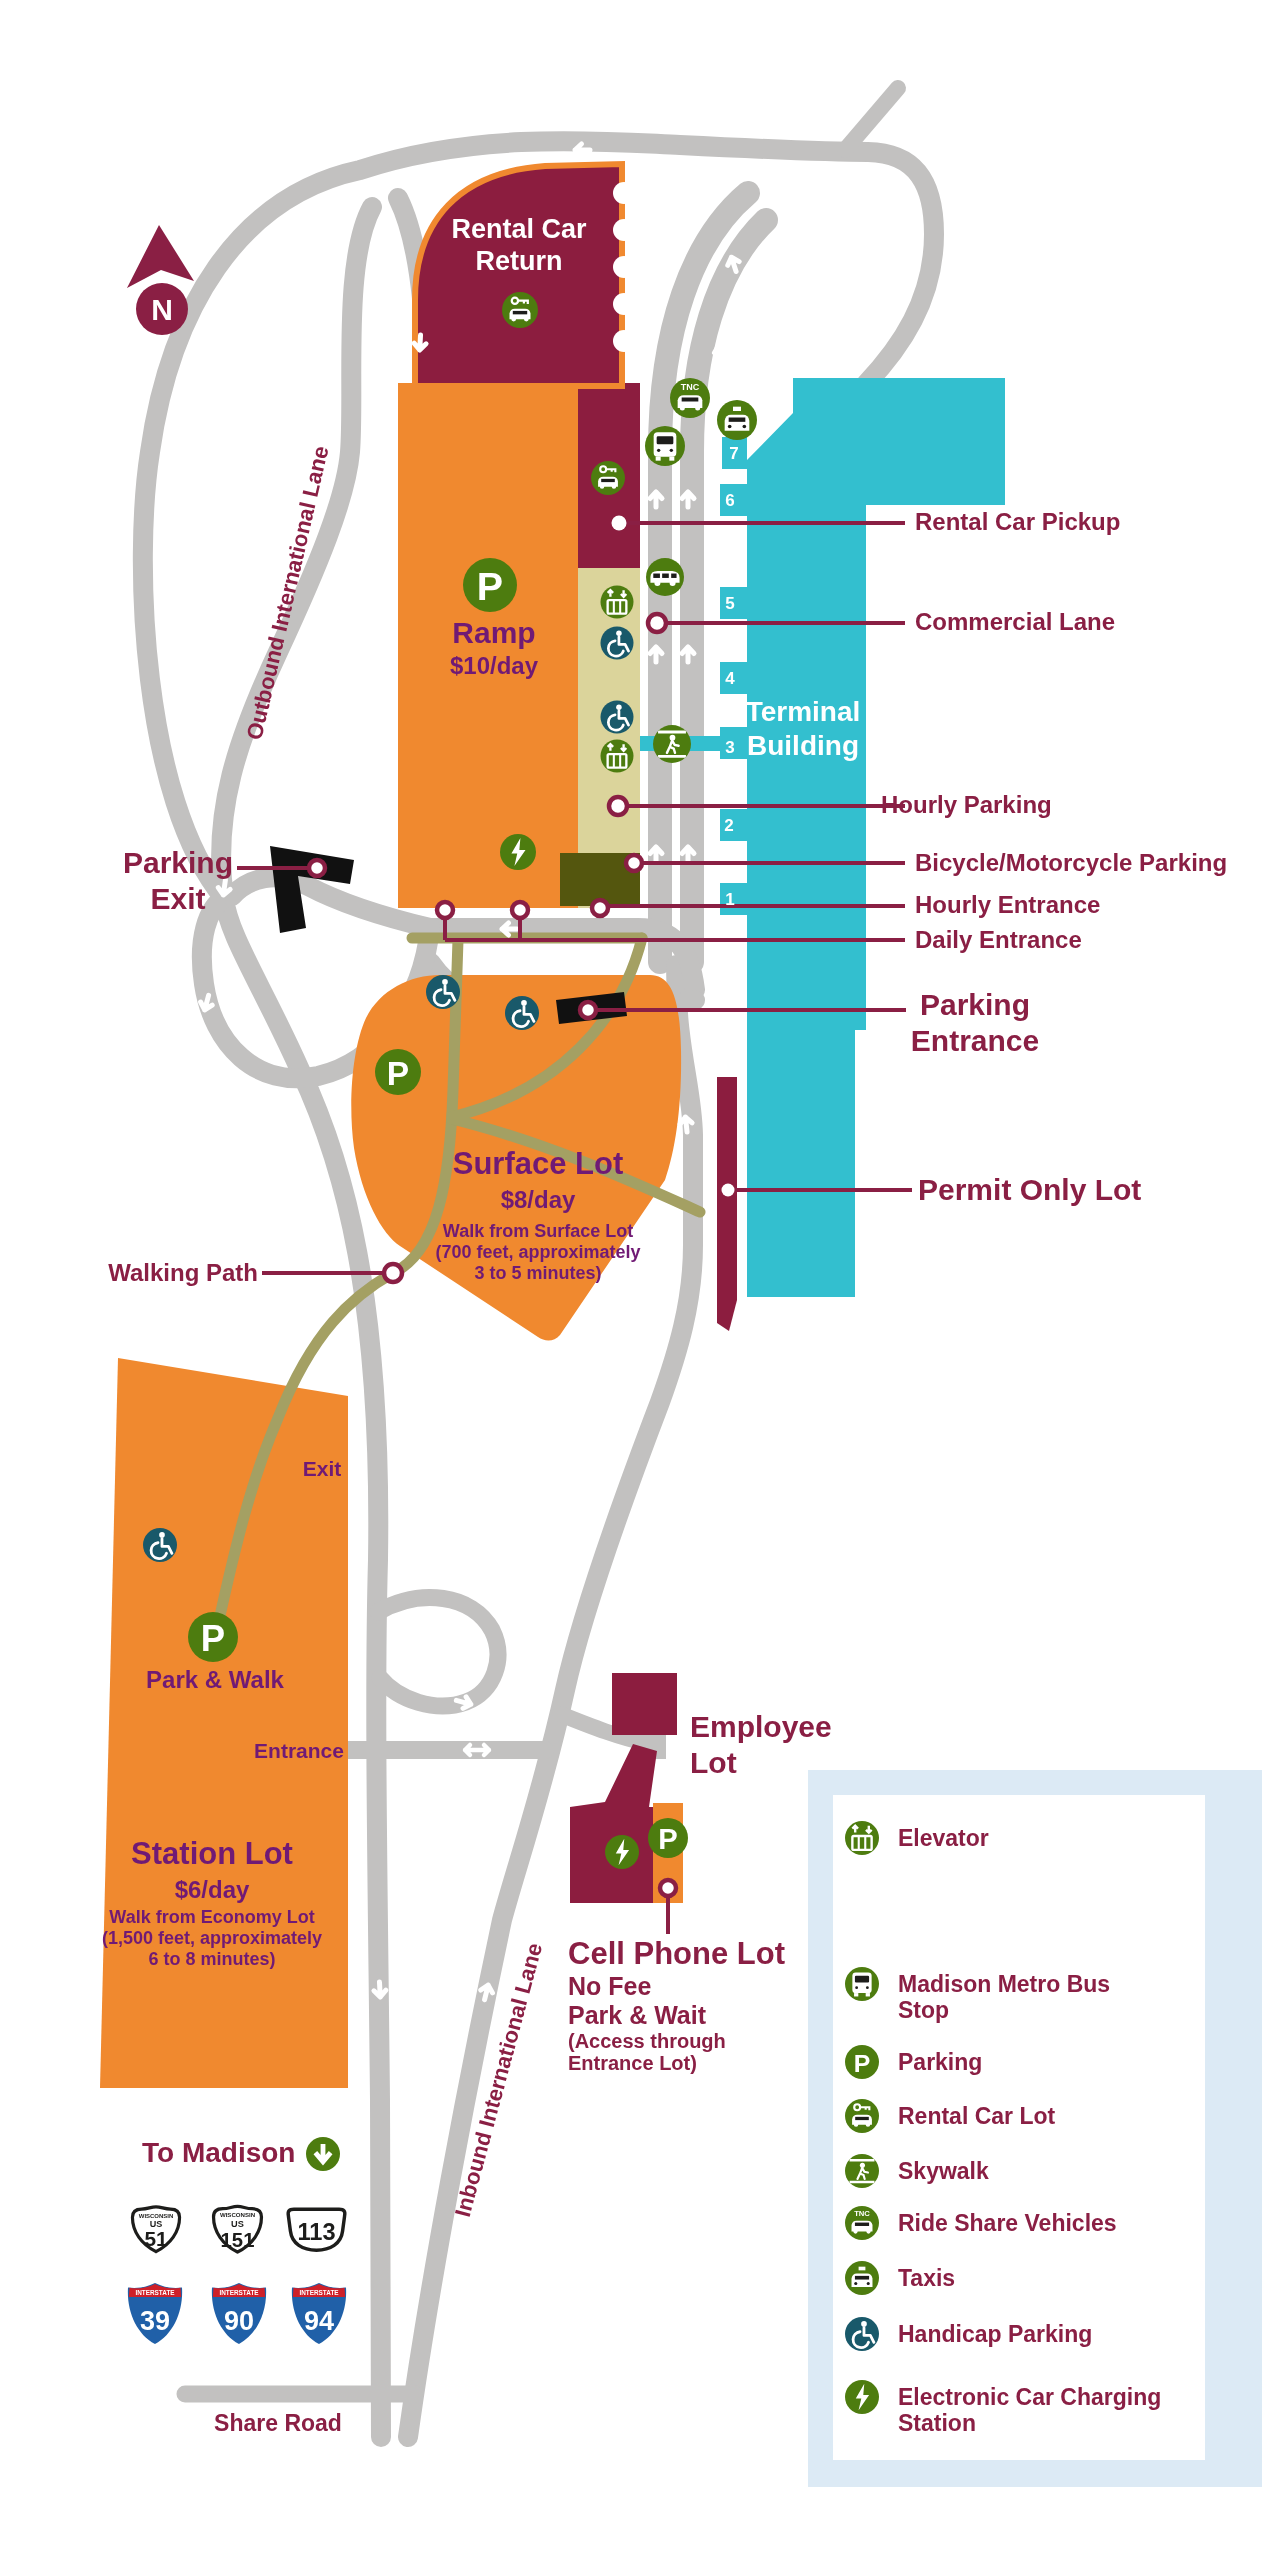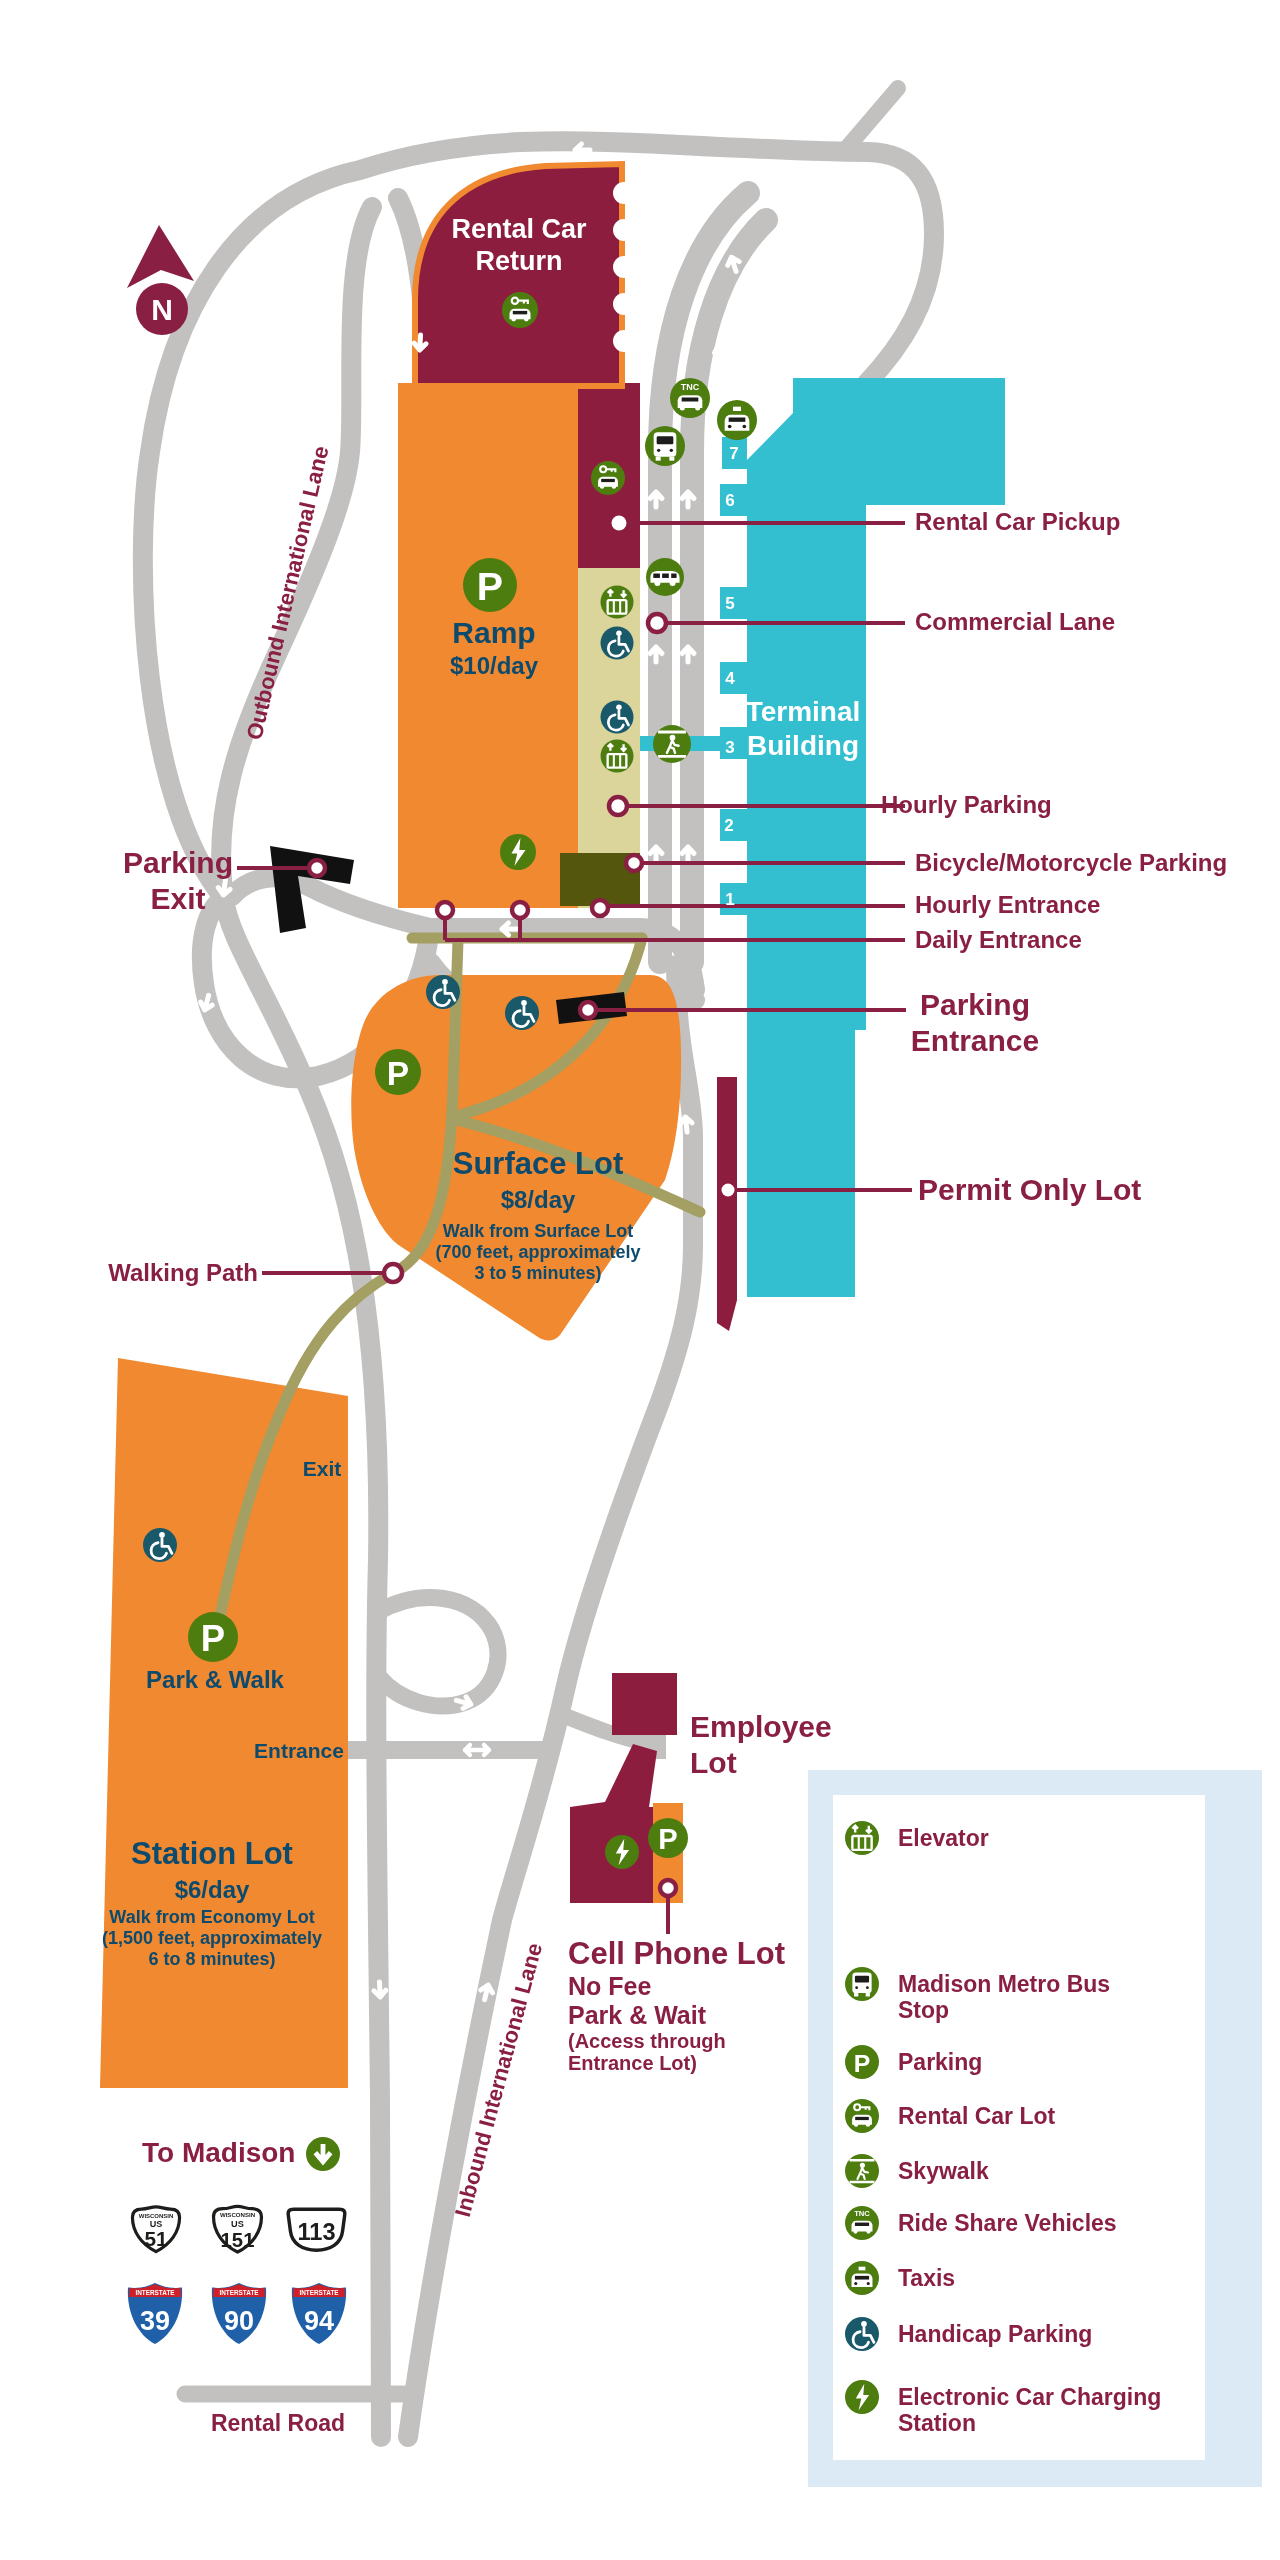--- a/index.html
+++ b/index.html
@@ -4,21 +4,21 @@
 <style>
   html,body{margin:0;padding:0;background:#fff}
   #stage{position:relative;width:1280px;height:2560px;background:#fff;overflow:hidden;
          font-family:"Liberation Sans", sans-serif;}
   svg.layer{position:absolute;left:0;top:0}
   .t{position:absolute;font-weight:700;white-space:nowrap;line-height:1}
   .cx{transform:translateX(-50%)}
   .cc{transform:translate(-50%,-50%)}
   .rt{transform:translateX(-100%)}
   .maroon{color:#8A1F44}
-  .dark{color:#0c4a6e}
+  .dark{color:#701a75}
   .white{color:#fff}
   .micon{position:absolute;border-radius:50%;background:#4d7c0f;transform:translate(-50%,-50%);
          display:flex;align-items:center;justify-content:center;overflow:hidden}
   .micon svg{width:100%;height:100%;display:block}
   .micon.teal{background:#19596A}
   .lgrow{position:absolute;left:845px;display:flex;align-items:flex-start}
   .lgrow .micon{position:static;transform:none;flex:0 0 34px;width:34px;height:34px}
   .lglabel{margin-left:19px;font-weight:700;color:#8A1F44;font-size:23px;line-height:26px;
            width:268px;white-space:normal;margin-top:4px}
   .shield{position:absolute}
@@ -352,21 +352,21 @@
 <div class="t maroon" style="left:915px;top:928px;font-size:24px">Daily Entrance</div>
 <div class="t maroon cx" style="left:178px;top:848px;font-size:30px">Parking</div>
 <div class="t maroon cx" style="left:178px;top:884px;font-size:30px">Exit</div>
 <div class="t maroon cx" style="left:975px;top:990px;font-size:30px">Parking</div>
 <div class="t maroon cx" style="left:975px;top:1026px;font-size:30px">Entrance</div>
 <div class="t maroon" style="left:918px;top:1175px;font-size:30px">Permit Only Lot</div>
 <div class="t maroon rt" style="left:258px;top:1261px;font-size:24px">Walking Path</div>
 
 <div class="t maroon" style="left:288px;top:593px;font-size:22px;transform:translate(-50%,-50%) rotate(-77deg)">Outbound International Lane</div>
 <div class="t maroon" style="left:499px;top:2080px;font-size:22px;transform:translate(-50%,-50%) rotate(-75deg)">Inbound International Lane</div>
-<div class="t maroon cx" style="left:278px;top:2412px;font-size:23px">Rental Road</div>
+<div class="t maroon cx" style="left:278px;top:2412px;font-size:23px">Share Road</div>
 
 <div class="t maroon" style="left:142px;top:2139px;font-size:28px">To Madison</div>
 <span class="micon" style="left:323px;top:2154px;width:34px;height:34px">
       <svg viewBox="0 0 24 24">
         <path d="M12,5 V16.2 M6.6,11 L12,17.4 L17.4,11" stroke="#fff" stroke-width="3.4" fill="none"></path>
       </svg>
     </span>
 
 <svg class="shield" style="left:127px;top:2200px" width="58" height="58" viewBox="0 0 64 62">
   <path d="M6,18 C6,11 10,9 16,9 C23,9 26,6.5 32,6.5 C38,6.5 41,9 48,9 C54,9 58,11 58,18 C58,34 48,48 32,56 C16,48 6,34 6,18 Z" fill="#fff" stroke="#1D1D1B" stroke-width="3.5"></path>

